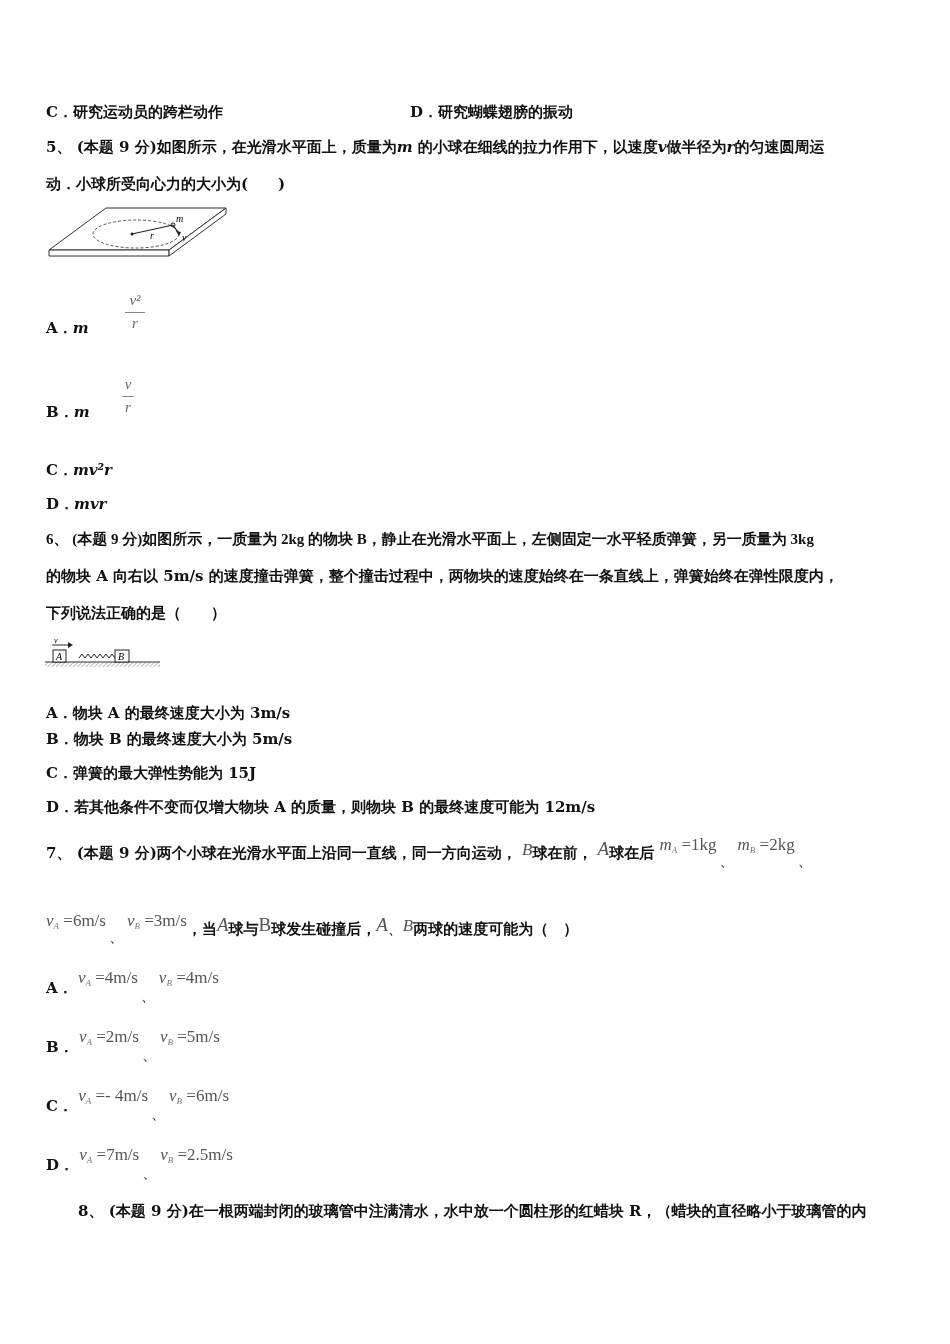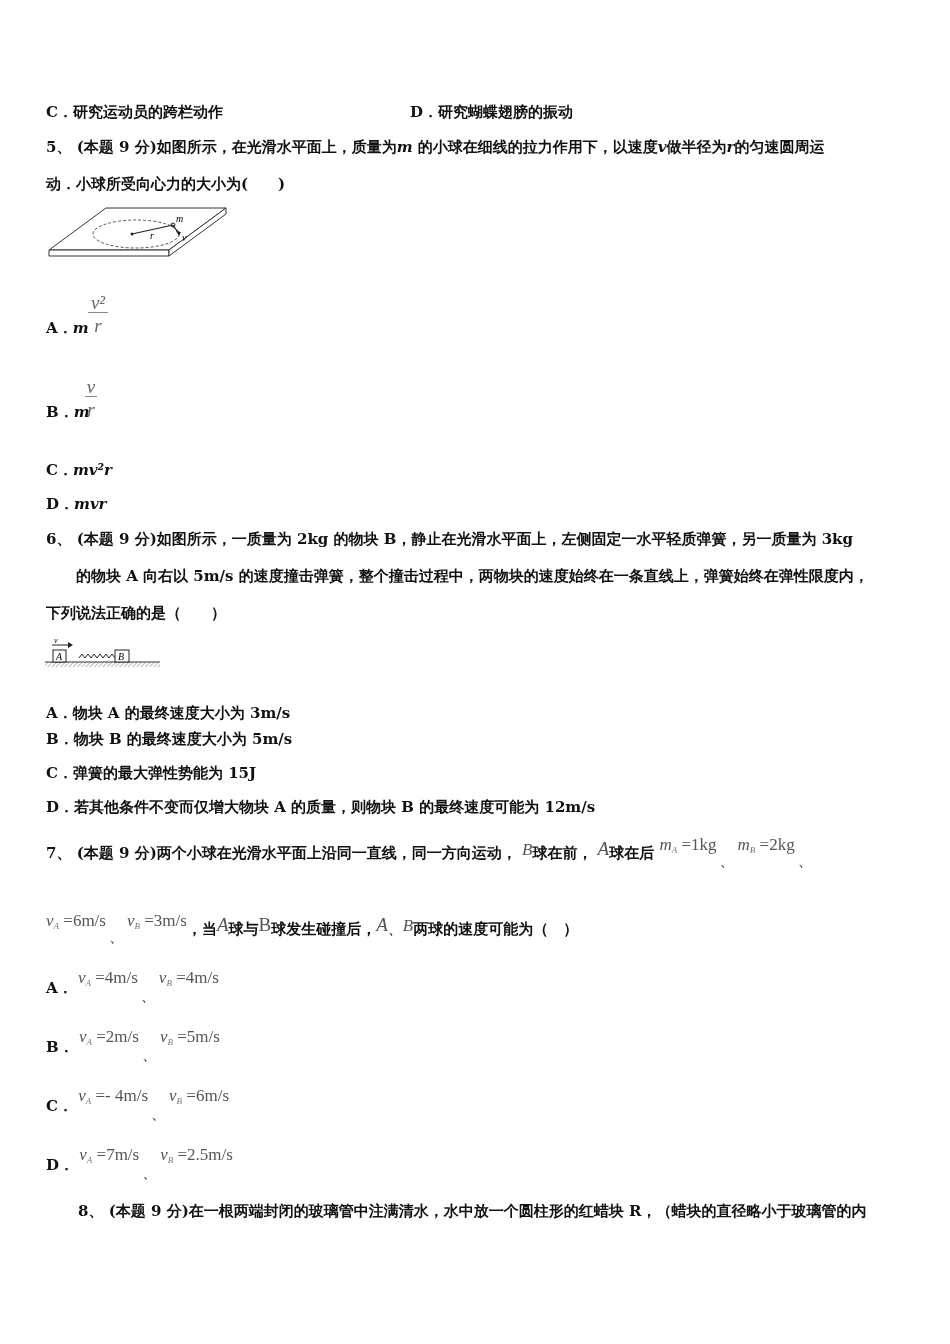--- a/index.html
+++ b/index.html
@@ -4,21 +4,21 @@
 <style>
   html, body { margin: 0; padding: 0; background: #ffffff; }
   body { width: 950px; height: 1344px; position: relative; overflow: hidden;
          font-family: "DejaVu Serif", "Liberation Serif", serif; color: #111; }
   .line { position: absolute; left: 46px; font-size: 15px; font-weight: bold; white-space: nowrap; line-height: 20px; }
   .it { font-style: italic; }
   .eq { font-family: "Liberation Serif", "DejaVu Serif", serif; font-weight: normal; color: #555; font-size: 17px; }
   .eq sub { font-size: 9px; font-style: italic; color: #777; vertical-align: -3px; }
   .eq .v { font-style: italic; }
   .sep { display: inline-block; transform: translateY(8px); margin: 0 3px; color: #333; font-weight: normal; }
-  .frac { position: absolute; font-family: "Liberation Serif", serif; font-style: italic; font-weight: normal; color: #666; font-size: 19px; text-align: center; }
+  .frac { position: absolute; font-family: "Liberation Serif", serif; font-style: italic; font-weight: normal; color: #666; font-size: 15px; text-align: center; margin-left: 37px; }
   .frac .num { display: block; height: 18px; }
   .frac .bar { display: block; border-top: 1px solid #888; width: 20px; margin: 2px auto 2px; }
   .frac .den { display: block; }
   .figure { position: absolute; }
   .opt-label { font-weight: bold; }
 </style>
 </head>
 <body>
 
 <div class="line" style="top:102px;">C．研究运动员的跨栏动作</div>
@@ -65,25 +65,25 @@
   <span class="den">r</span>
 </div>
 
 <div class="line" style="top:460px;">
   <span>C．</span><span class="it">mv²r</span>
 </div>
 <div class="line" style="top:494px;">
   <span>D．</span><span class="it">mvr</span>
 </div>
 
-<div class="line" style="top:529px;">
+<div class="line" style="top:529px;font-family:Liberation Serif, serif;">
   <span>6、</span>
   <span>(本题 9 分)</span><span>如图所示，一质量为 2kg 的物块 B，静止在光滑水平面上，左侧固定一水平轻质弹簧，另一质量为 3kg</span>
 </div>
-<div class="line" style="top:566px;margin-left:30px;">的物块 A 向右以 5m/s 的速度撞击弹簧，整个撞击过程中，两物块的速度始终在一条直线上，弹簧始终在弹性限度内，</div>
+<div class="line" style="top:566px;">的物块 A 向右以 5m/s 的速度撞击弹簧，整个撞击过程中，两物块的速度始终在一条直线上，弹簧始终在弹性限度内，</div>
 <div class="line" style="top:603px;">下列说法正确的是（　　）</div>
 
 <div class="figure" style="left:44px; top:636px;">
   <svg width="118" height="34" viewBox="0 0 118 34">
     <defs>
       <pattern id="hatch" width="3" height="3" patternUnits="userSpaceOnUse" patternTransform="rotate(45)">
         <line x1="0" y1="0" x2="0" y2="3" stroke="#777" stroke-width="1"></line>
       </pattern>
     </defs>
     <rect x="1" y="26" width="115" height="5" fill="url(#hatch)"></rect>

